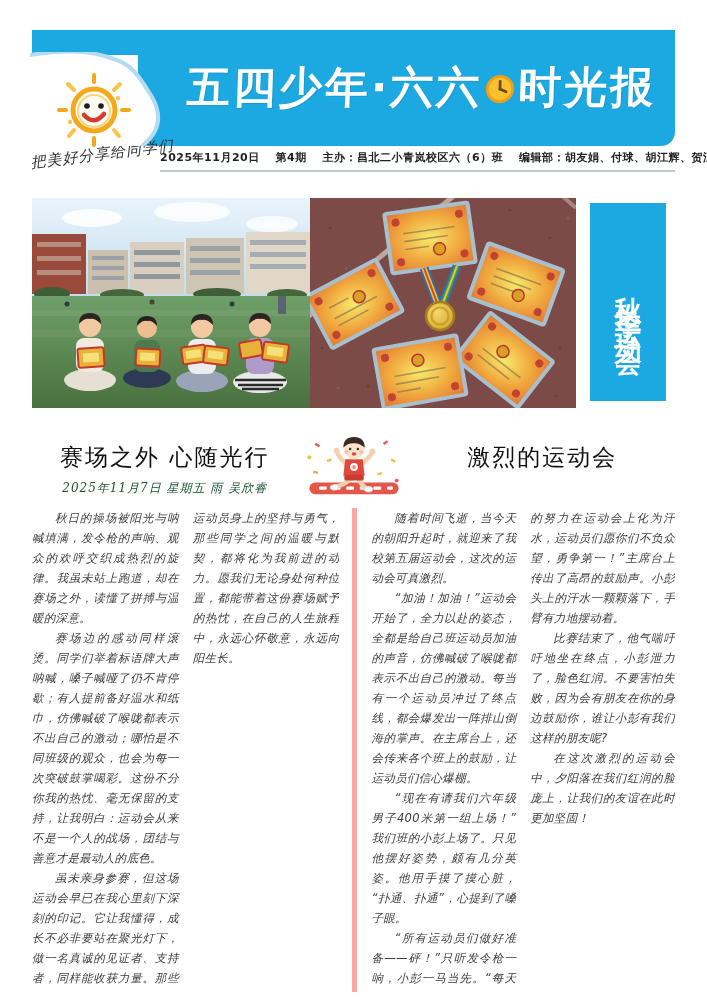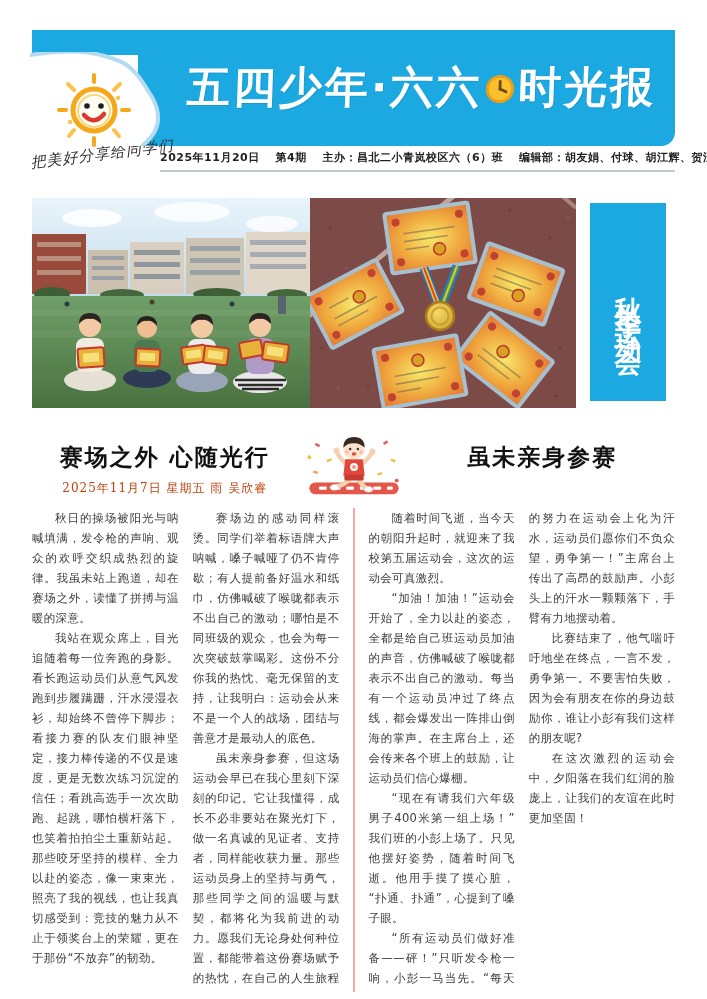--- a/index.html
+++ b/index.html
@@ -26,29 +26,29 @@
   .photo { height:210px; overflow:hidden; flex:none; }
   .photo svg { display:block; }
   .photo-left { width:278px; }
   .photo-right { width:266px; }
   .side-banner { flex:none; width:76px; height:198px; margin-left:14px; margin-top:5px; background:#1CA8E0; display:flex; align-items:center; justify-content:center; }
   .side-banner span { writing-mode:vertical-rl; color:#fff; font-size:27px; font-weight:bold; letter-spacing:13px; padding-top:10px; }
 
   
   .article-headers { display:flex; align-items:flex-start; margin-top:26px; height:66px; }
   .ah { flex:1; text-align:center; padding-top:8px; }
-  .ah h2 { font-size:23px; font-weight:bold; color:#111; letter-spacing:2px; }
-  .ah .byline { margin-top:7px; font-family:"DejaVu Serif","Liberation Serif",serif; font-size:12px; color:#c2410c; letter-spacing:1px; }
+  .ah h2 { font-size:23px; font-weight:normal; color:#111; letter-spacing:2px; }
+  .ah .byline { margin-top:7px; font-family:"DejaVu Serif","Liberation Serif",serif; font-style:italic; font-size:12px; color:#14532d; letter-spacing:1px; }
   .mascot-wrap { flex:none; width:112px; height:66px; }
 
   
-  .article-bodies { display:flex; margin-top:8px; }
+  .article-bodies { display:flex; margin-top:8px;font-style:italic; }
   .article-body { width:309px; height:484px; column-count:2; column-gap:14px; column-fill:auto; overflow:hidden; font-size:11.5px; line-height:20px; color:#3c3c3c; text-align:justify; letter-spacing:0.3px; }
   .article-body p { text-indent:2em; }
-  .article-body.second { border-left:2px solid #fca5a5; padding-left:14px; margin-left:13px; width:324px; }
+  .article-body.second { border-left:5px solid #fca5a5; padding-left:14px; margin-left:13px; width:324px; }
 </style>
 </head>
 <body>
 
 <div class="page">
 
   <header class="masthead">
     <div class="top-strip"></div>
     <div class="banner-main">
       <h1 class="paper-title"><span>五四少年·六六</span><span class="clock"><svg width="32" height="32" viewBox="0 0 34 34">
@@ -327,34 +327,33 @@
         <circle cx="56" cy="15" r="11" fill="#ffe2cc"></circle>
         <path d="M45,14 Q45,3 56,3 Q67,3 67,14 Q61,9 56,9.5 Q50,9 45,14 Z" fill="#3a2b22"></path>
         <circle cx="52" cy="15.5" r="1.3" fill="#333"></circle>
         <circle cx="60" cy="15.5" r="1.3" fill="#333"></circle>
         <ellipse cx="56" cy="20.5" rx="2.4" ry="1.8" fill="#d4503f"></ellipse>
         <circle cx="48.5" cy="18.5" r="2" fill="#f9b8a6" opacity="0.85"></circle>
         <circle cx="63.5" cy="18.5" r="2" fill="#f9b8a6" opacity="0.85"></circle>
       </svg>
     </div>
     <div class="ah">
-      <h2>虽未亲身参赛</h2>
+      <h2>激烈的运动会</h2>
     </div>
   </section>
 
   <section class="article-bodies">
     <div class="article-body">
       <p>秋日的操场被阳光与呐喊填满，发令枪的声响、观众的欢呼交织成热烈的旋律。我虽未站上跑道，却在赛场之外，读懂了拼搏与温暖的深意。</p>
-      <p>我站在观众席上，目光追随着每一位奔跑的身影。看长跑运动员们从意气风发跑到步履蹒跚，汗水浸湿衣衫，却始终不曾停下脚步；看接力赛的队友们眼神坚定，接力棒传递的不仅是速度，更是无数次练习沉淀的信任；看跳高选手一次次助跑、起跳，哪怕横杆落下，也笑着拍拍尘土重新站起。那些咬牙坚持的模样、全力以赴的姿态，像一束束光，照亮了我的视线，也让我真切感受到：竞技的魅力从不止于领奖台上的荣耀，更在于那份“不放弃”的韧劲。</p>
       <p>赛场边的感动同样滚烫。同学们举着标语牌大声呐喊，嗓子喊哑了仍不肯停歇；有人提前备好温水和纸巾，仿佛喊破了喉咙都表示不出自己的激动；哪怕是不同班级的观众，也会为每一次突破鼓掌喝彩。这份不分你我的热忱、毫无保留的支持，让我明白：运动会从来不是一个人的战场，团结与善意才是最动人的底色。</p>
       <p>虽未亲身参赛，但这场运动会早已在我心里刻下深刻的印记。它让我懂得，成长不必非要站在聚光灯下，做一名真诚的见证者、支持者，同样能收获力量。那些运动员身上的坚持与勇气，那些同学之间的温暖与默契，都将化为我前进的动力。愿我们无论身处何种位置，都能带着这份赛场赋予的热忱，在自己的人生旅程中，永远心怀敬意，永远向阳生长。</p>
     </div>
     <div class="article-body second">
       <p>随着时间飞逝，当今天的朝阳升起时，就迎来了我校第五届运动会，这次的运动会可真激烈。</p>
       <p>“加油！加油！”运动会开始了，全力以赴的姿态，全都是给自己班运动员加油的声音，仿佛喊破了喉咙都表示不出自己的激动。每当有一个运动员冲过了终点线，都会爆发出一阵排山倒海的掌声。在主席台上，还会传来各个班上的鼓励，让运动员们信心爆棚。</p>
-      <p>“现在有请我们六年级男子400米第一组上场！”我们班的小彭上场了。只见他摆好姿势，随着时间飞逝。他用手摸了摸心脏，“扑通、扑通”，心提到了嗓子眼。</p>
+      <p>“现在有请我们六年级男子400米第一组上场！”我们班的小彭上场了。只见他摆好姿势，颇有几分英姿。他用手摸了摸心脏，“扑通、扑通”，心提到了嗓子眼。</p>
       <p>“所有运动员们做好准备——砰！”只听发令枪一响，小彭一马当先。“每天的努力在运动会上化为汗水，运动员们愿你们不负众望，勇争第一！”主席台上传出了高昂的鼓励声。小彭头上的汗水一颗颗落下，手臂有力地摆动着。</p>
-      <p>比赛结束了，他气喘吁吁地坐在终点，一言不发，勇争第一。不要害怕失败，因为会有朋友在你的身边鼓励你，谁让小彭有我们这样的朋友呢?</p>
+      <p>比赛结束了，他气喘吁吁地坐在终点，小彭泄力了，脸色红润。不要害怕失败，因为会有朋友在你的身边鼓励你，谁让小彭有我们这样的朋友呢?</p>
       <p>在这次激烈的运动会中，夕阳落在我们红润的脸庞上，让我们的友谊在此时更加坚固！</p>
     </div>
   </section>
 
 </div>
 
 </body></html>

